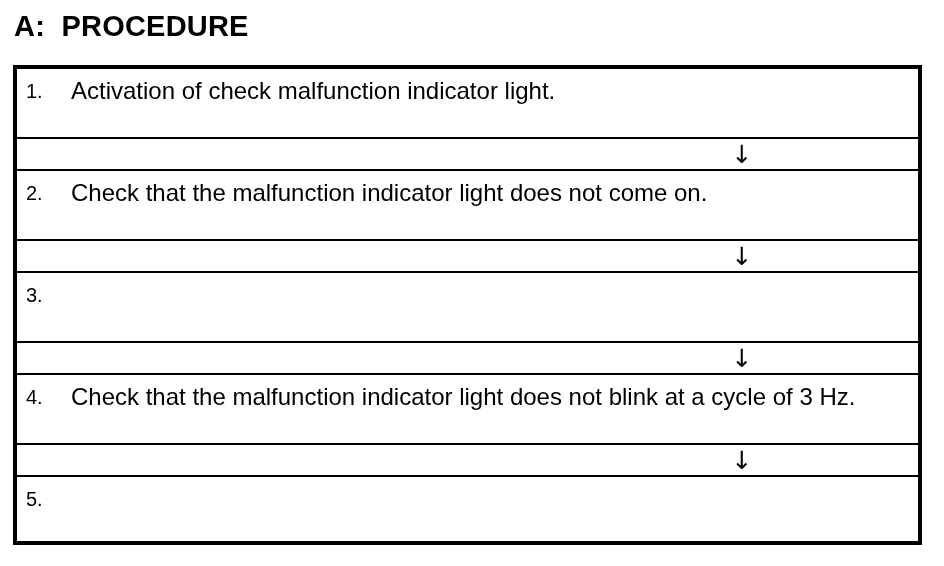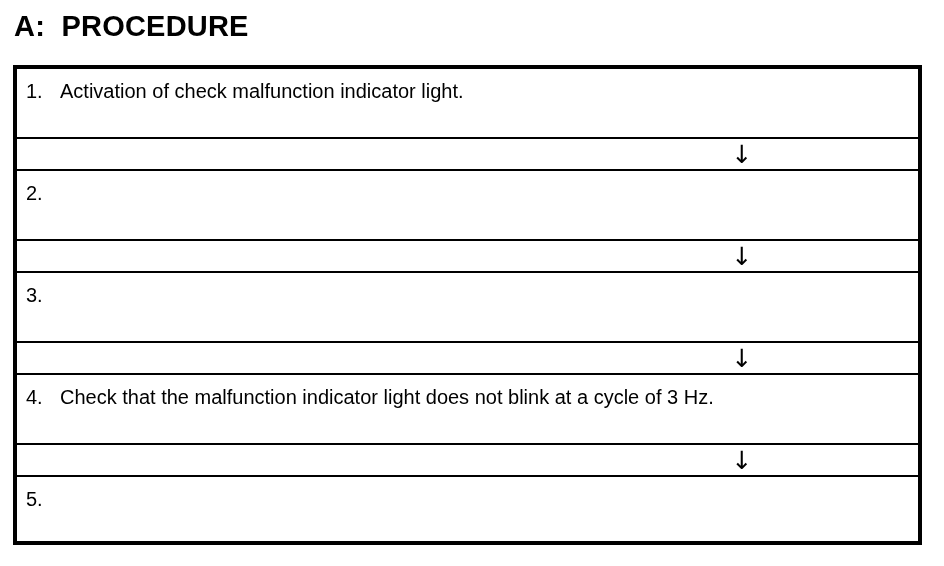--- a/index.html
+++ b/index.html
@@ -83,23 +83,23 @@
     position: absolute;
     left: 9px;
     top: 0;
     font-size: 20px;
     line-height: 30px;
     white-space: pre;
   }
 
   .step-text {
     position: absolute;
-    left: 43px;
+    left: 54px;
     top: 0;
-    font-size: 20px;
+    font-size: 24px;
     line-height: 30px;
     white-space: pre;
   }
 
   .arrow-glyph {
     position: absolute;
     left: 705px;
     top: 0;
     width: 40px;
     height: 30px;
@@ -126,20 +126,21 @@
       </div>
     </div>
 
     <div class="row arrow">
       <span class="arrow-glyph">↓</span>
     </div>
 
     <div class="row step">
       <div class="step-inner">
         <span class="step-num">2.</span>
+        <span class="step-text">Check that the malfunction indicator light does not come on.</span>
       </div>
     </div>
 
     <div class="row arrow">
       <span class="arrow-glyph">↓</span>
     </div>
 
     <div class="row step">
       <div class="step-inner">
         <span class="step-num">3.</span>

